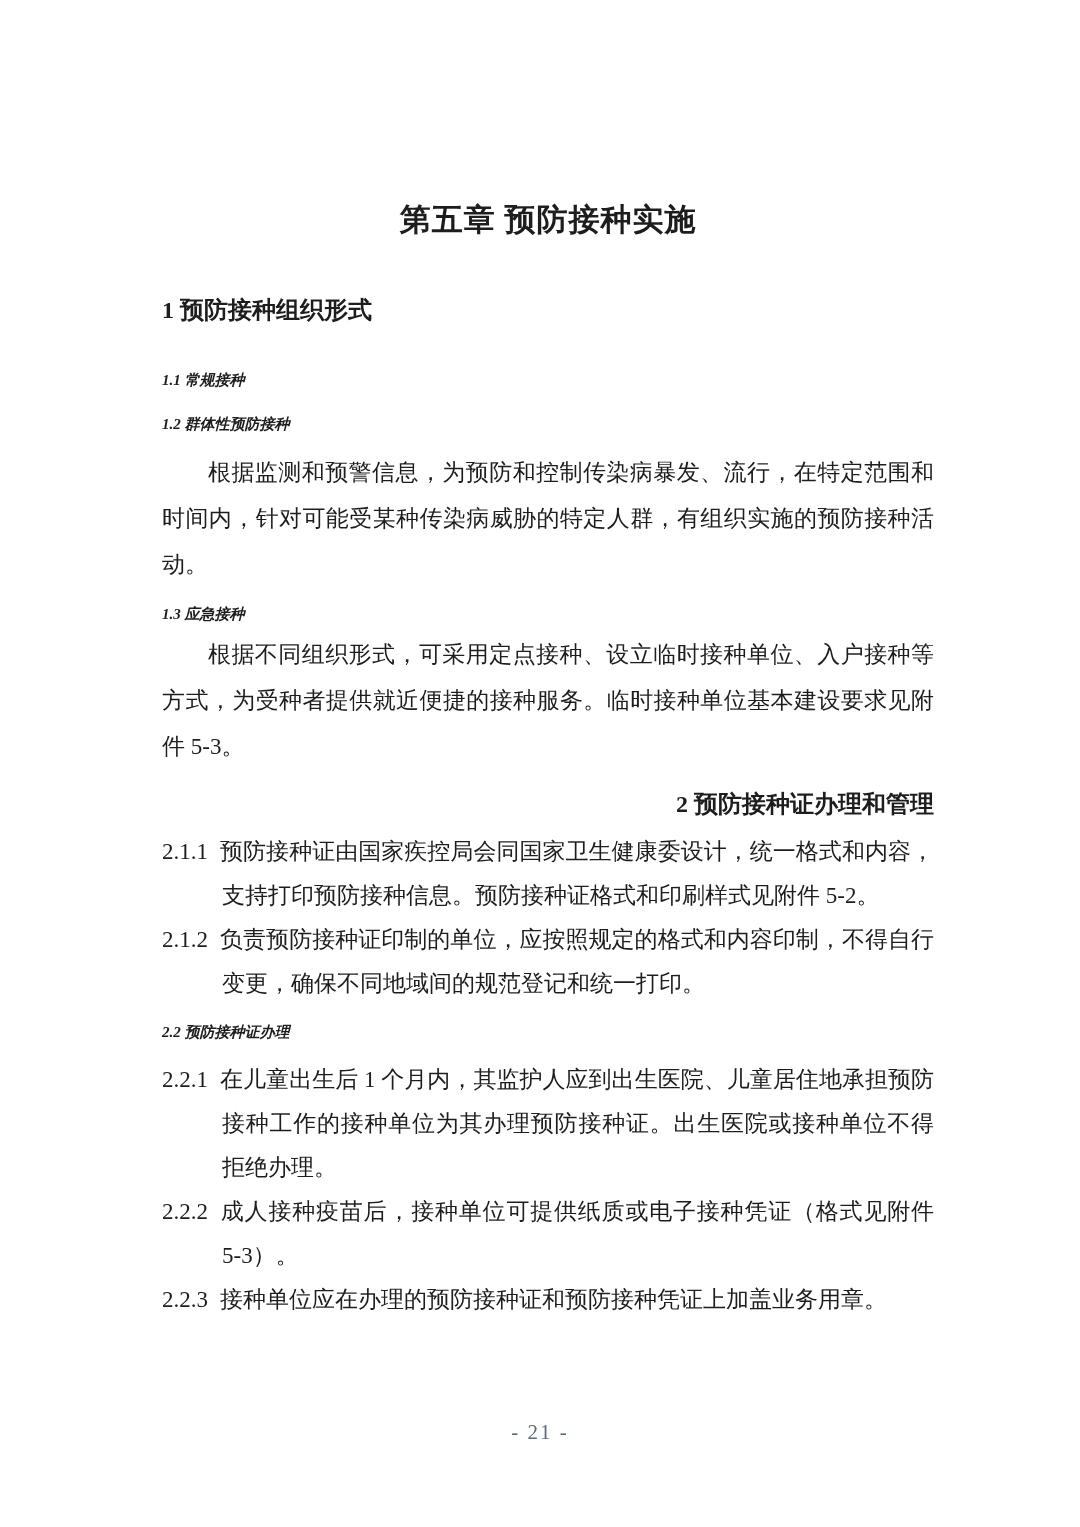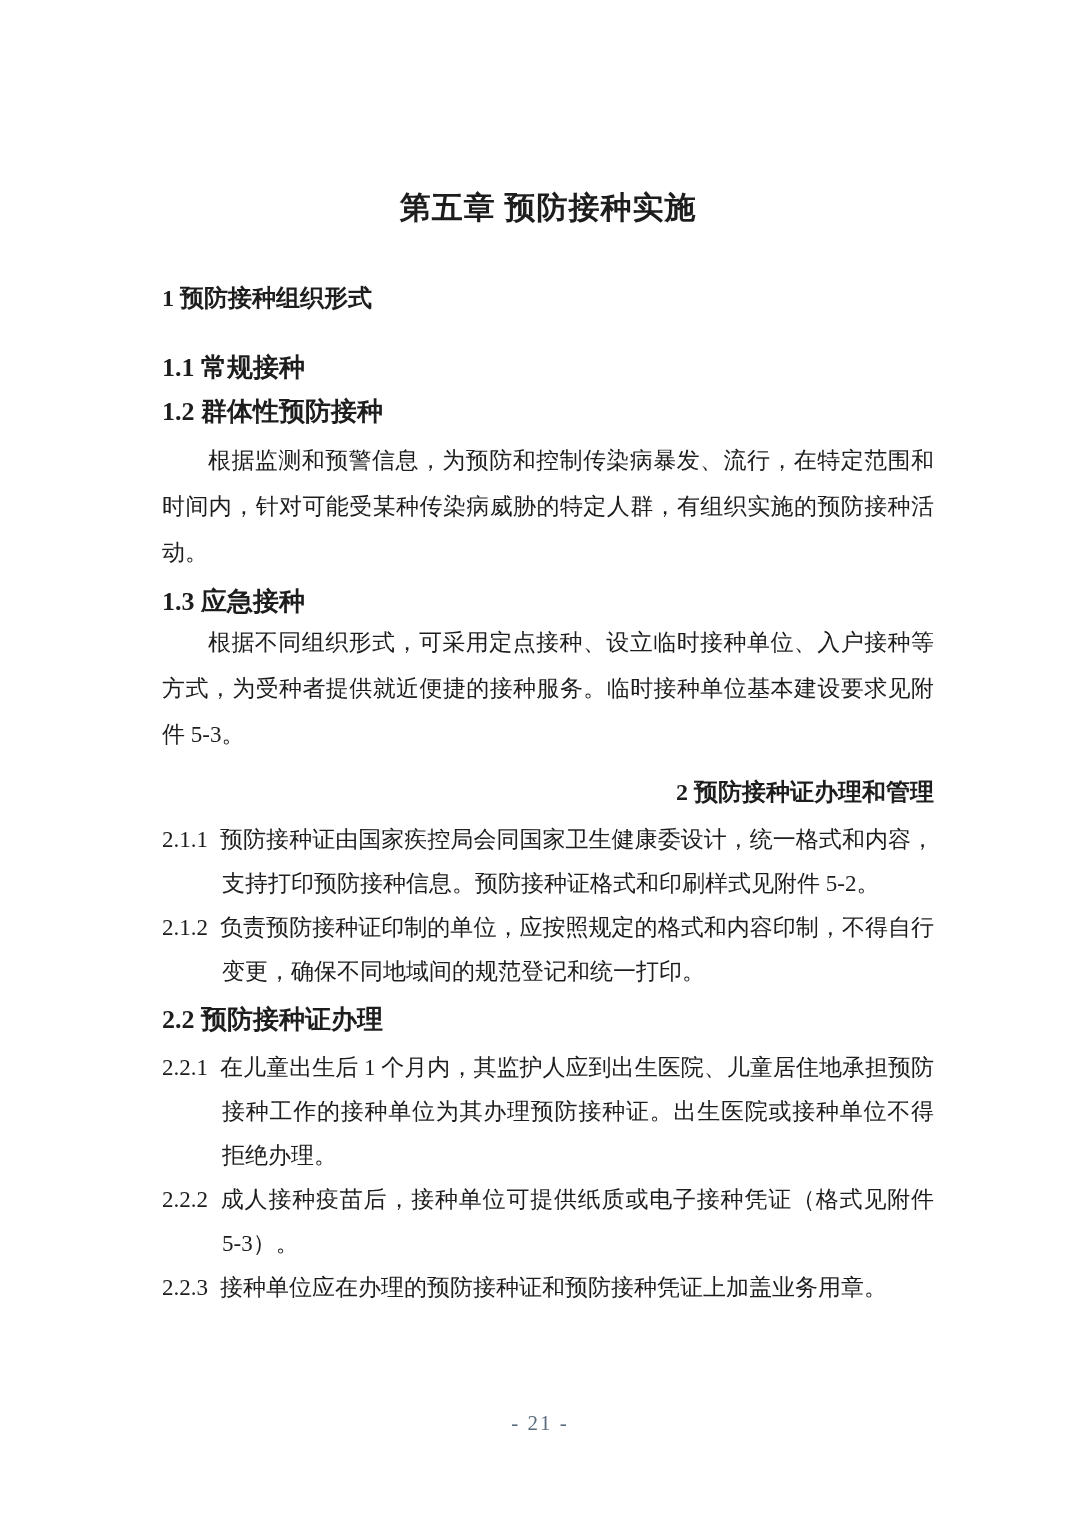--- a/index.html
+++ b/index.html
@@ -17,38 +17,39 @@
     font-family: "Liberation Serif", "DejaVu Serif", serif;
     font-size: 23px;
     color: #1d1d1d;
     overflow: hidden;
   }
   .chapter-title {
     font-size: 31px;
     font-weight: bold;
     text-align: center;
     line-height: 44px;
-    margin: 0;
+    margin: 12px;
     letter-spacing: 1px;
   }
   .h2 {
     font-size: 24px;
     font-weight: bold;
     line-height: 36px;
     margin: 50px 0 0 0;
   }
   .h2.second {
     margin-top: 16px;
     text-align: right;
   }
   .h3 {
-    font-size: 26px;
+    font-size: 15px;
     font-weight: bold;
     line-height: 36px;
     margin: 34px 0 0 0;
+    font-style: italic;
   }
   .h3.tight {
     margin-top: 8px;
   }
   .para {
     margin: 8px 0 0 0;
     line-height: 46px;
     text-indent: 2em;
     text-align: justify;
     text-align-last: left;
@@ -66,21 +67,21 @@
   }
   .item.flow {
     margin-top: 0;
   }
   .item .num {
     margin-right: 12px;
   }
   .footer {
     position: absolute;
     left: 0;
-    bottom: 89px;
+    bottom: 80px;
     width: 100%;
     text-align: center;
     font-size: 21px;
     line-height: 30px;
     color: #5a6b7c;
     letter-spacing: 2px;
   }
 </style>
 </head>
 <body>

